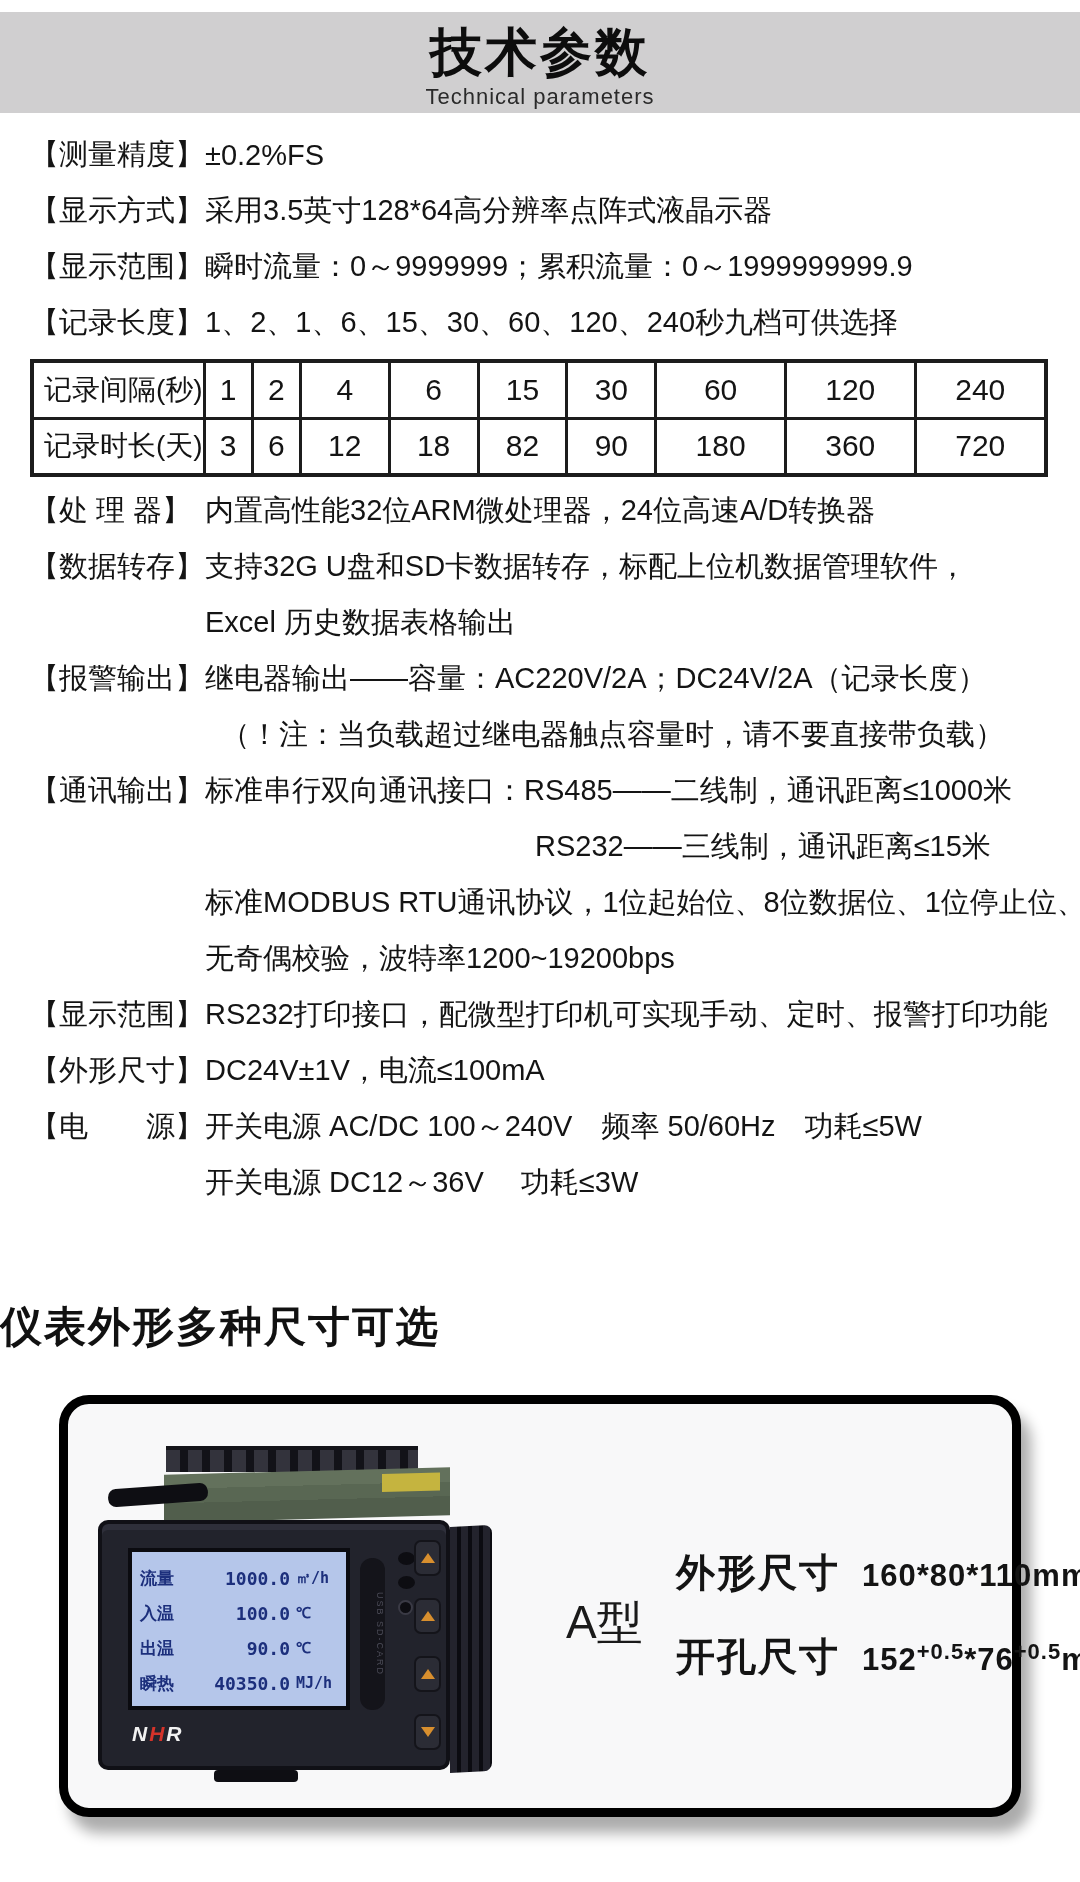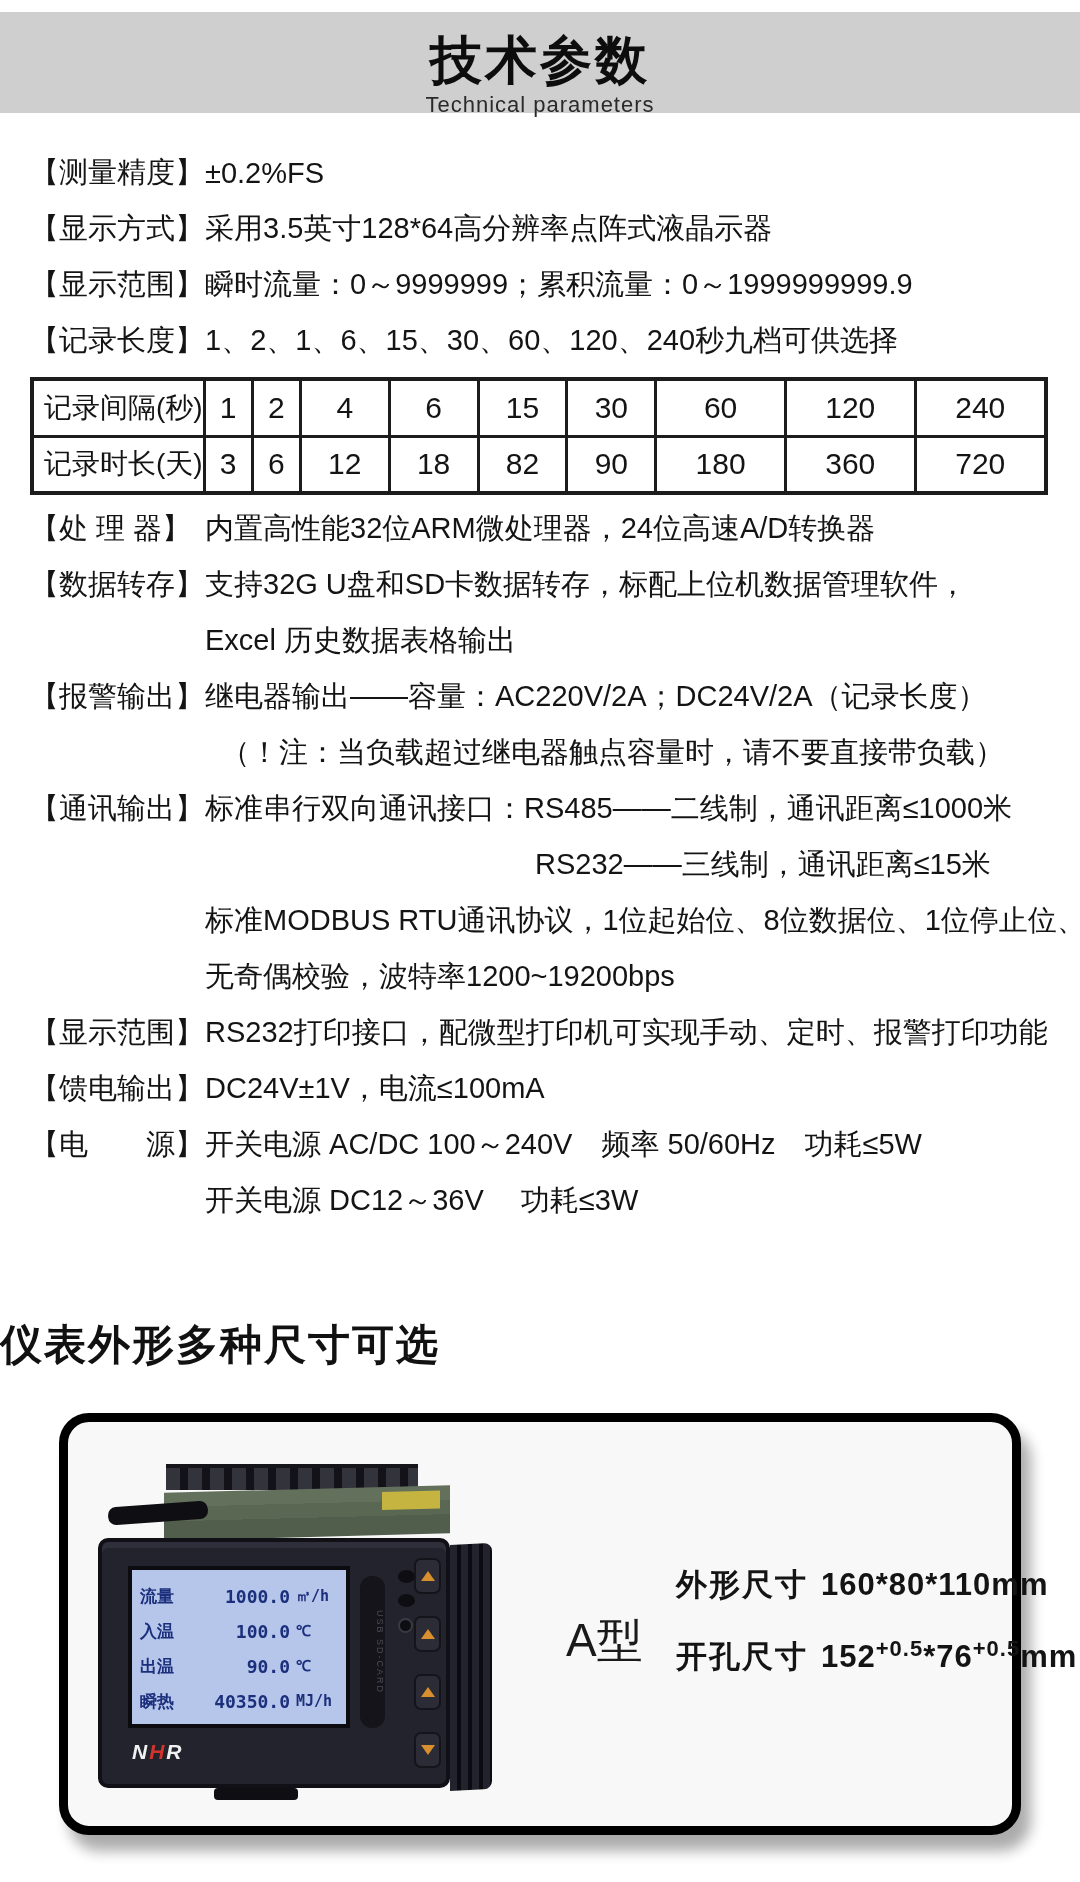--- a/index.html
+++ b/index.html
@@ -5,25 +5,25 @@
   * { margin:0; padding:0; box-sizing:border-box; }
   html,body { background:#ffffff; }
   body {
     width:1080px; height:1882px; position:relative; overflow:hidden;
     font-family:"Liberation Sans","DejaVu Sans",sans-serif;
     color:#141414;
   }
 
   
   .banner { margin-top:12px; height:101px; background:#d0cfd0; text-align:center; }
-  .banner .title { font-size:52px; font-weight:700; letter-spacing:3px; padding-top:14px; color:#0d0d0d; }
+  .banner .title { font-size:52px; font-weight:700; letter-spacing:3px; padding-top:6px; color:#0d0d0d; }
   .banner .subtitle { font-size:22px; color:#2a2a2a; margin-top:-4px; letter-spacing:1px; }
 
   
-  .specs { padding:32px 28px 0 30px; }
+  .specs { padding:14px 28px 0 30px; }
   .spec-line { min-height:56px; display:flex; align-items:center; font-size:29px; font-weight:500; }
   .spec-label { width:150px; flex:none; white-space:nowrap; letter-spacing:0; }
   .spec-text { margin-left:25px; white-space:nowrap; }
   .spec-text.ind-note  { margin-left:41px; }
   .spec-text.ind-rs232 { margin-left:355px; }
 
   
   table.record { width:1018px; border-collapse:collapse; margin:8px 0 6px 0;
     border:4px solid #1c1c1c; }
   table.record td { border:3px solid #1c1c1c; height:57px; text-align:center;
@@ -34,21 +34,21 @@
   .heading2 { margin-top:88px; text-align:left; font-size:42px; font-weight:700; letter-spacing:2px; color:#111; }
 
   .panel { width:962px; height:422px; margin:40px auto 0 auto; background:#f8f8f9;
     border:9px solid #000; border-radius:30px; position:relative;
     box-shadow:10px 16px 14px rgba(0,0,0,0.33); }
 
   .model { position:absolute; left:498px; top:188px; font-size:46px; color:#1a1a1a; }
 
   .dims { position:absolute; left:608px; top:142px; }
   .dim-row { display:flex; align-items:baseline; margin-bottom:30px; font-weight:700; white-space:nowrap; }
-  .dim-label { font-size:31px; margin-right:13px; letter-spacing:2px; }
+  .dim-label { font-size:39px; margin-right:22px; letter-spacing:2px; }
   .dim-value { font-size:31px; letter-spacing:1px; }
   .dim-value sup { font-size:22px; }
 
   
   .device { position:absolute; left:26px; top:42px; width:400px; height:336px; }
   .dev-terminals { position:absolute; left:72px; top:0; width:252px; height:26px;
     background:repeating-linear-gradient(90deg,#33333c 0 14px,#121218 14px 22px);
     border-top:4px solid #15151a; }
   .dev-label { position:absolute; left:70px; top:25px; width:286px; height:48px;
     background:linear-gradient(180deg,#63715c 0 30%,#596753 30% 60%,#515e4c 60%);
@@ -185,21 +185,21 @@
     <div class="spec-label"></div>
     <div class="spec-text">无奇偶校验，波特率1200~19200bps</div>
   </div>
 
   <div class="spec-line">
     <div class="spec-label">【显示范围】</div>
     <div class="spec-text">RS232打印接口，配微型打印机可实现手动、定时、报警打印功能</div>
   </div>
 
   <div class="spec-line">
-    <div class="spec-label">【馈电输出】</div>
+    <div class="spec-label">【外形尺寸】</div>
     <div class="spec-text">DC24V±1V，电流≤100mA</div>
   </div>
 
   <div class="spec-line">
     <div class="spec-label">【电　　源】</div>
     <div class="spec-text">开关电源 AC/DC 100～240V　频率 50/60Hz　功耗≤5W</div>
   </div>
   <div class="spec-line">
     <div class="spec-label"></div>
     <div class="spec-text">开关电源 DC12～36V　 功耗≤3W</div>

